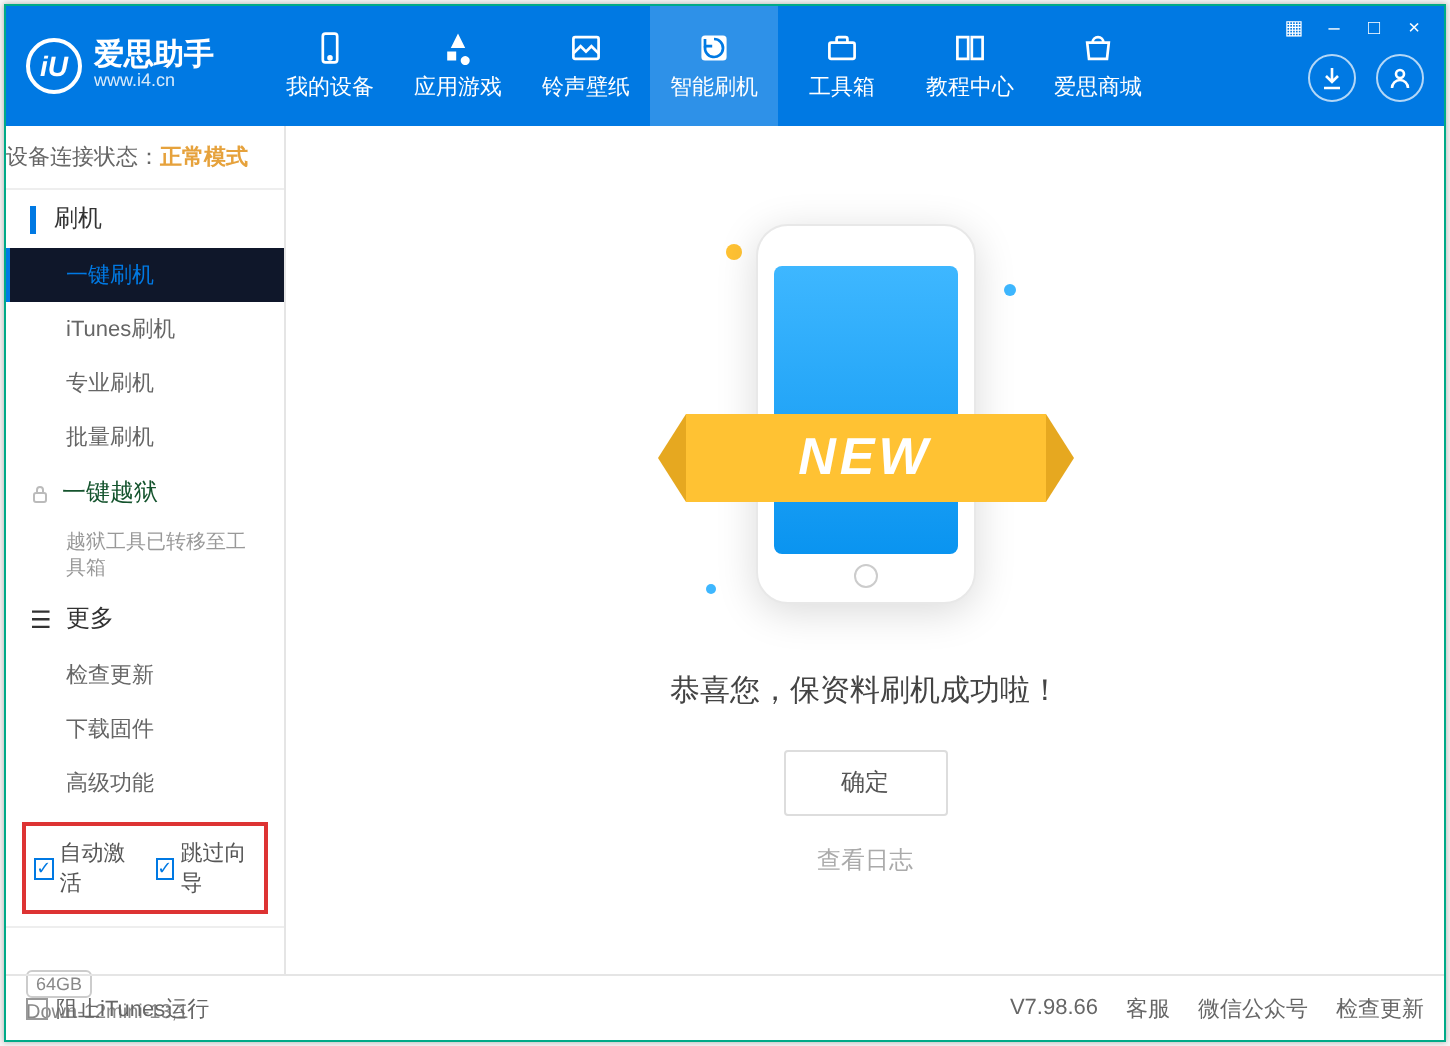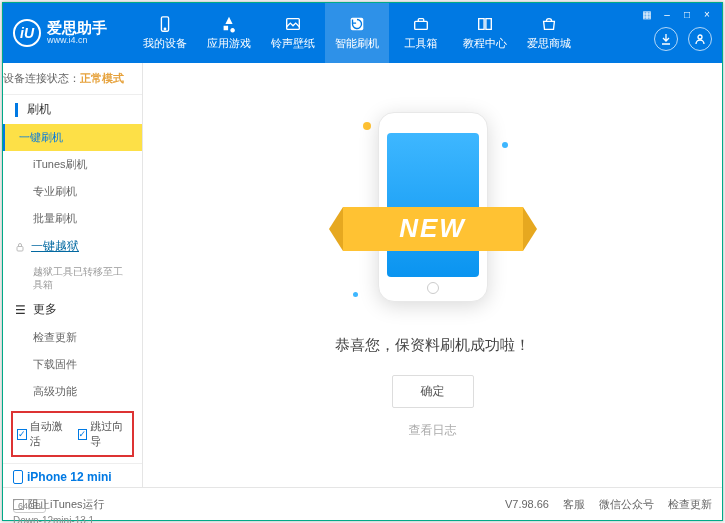--- a/index.html
+++ b/index.html
@@ -19,23 +19,23 @@
 .tc-btn { width: 14px; height: 14px; display: flex; align-items: center; justify-content: center; cursor: pointer; }
 .title-right { position: absolute; right: 10px; top: 24px; display: flex; gap: 10px; }
 .circle-btn { width: 24px; height: 24px; border: 1.5px solid rgba(255,255,255,0.7); border-radius: 50%; display: flex; align-items: center; justify-content: center; cursor: pointer; }
 .content { flex: 1; display: flex; min-height: 0; }
 .sidebar { width: 140px; border-right: 1px solid #e5e5e5; display: flex; flex-direction: column; font-size: 12px; color: #555; }
 .conn-status { padding: 8px 0; border-bottom: 1px solid #eee; font-size: 11px; color: #666; }
 .conn-normal { color: #e6a23c; font-weight: bold; }
 .side-head { display: flex; align-items: center; gap: 6px; padding: 6px 12px; color: #333; font-size: 12px; cursor: pointer; }
 .side-head .bar { width: 3px; height: 14px; background: #0079e3; margin-right: 3px; }
 .side-item { padding: 6px 10px 6px 30px; cursor: pointer; color: #666; font-size: 11px; }
-.side-item.active { background: #fde047; color: #0079e3; border-left: 2px solid #0079e3; padding-left: 14px; }
+.side-item.active { background: #0f172a; color: #0079e3; border-left: 2px solid #0079e3; padding-left: 28px; }
 .side-note { padding: 4px 10px 4px 30px; color: #999; font-size: 10px; line-height: 1.3; }
-.side-head.gray { color: #0369a1; text-decoration: underline; }
+.side-head.gray { color: #14532d; }
 .lock-icon { width: 10px; height: 10px; }
 .list-icon { display: inline-block; width: 12px; }
 .checkbox-area { border: 2px solid #d33; margin: 6px 8px; padding: 6px 4px; display: flex; gap: 10px; font-size: 11px; }
 .cb-wrap { display: flex; align-items: center; gap: 3px; color: #555; cursor: pointer; }
 .cb-box { width: 11px; height: 11px; border: 1px solid #0079e3; display: flex; align-items: center; justify-content: center; color: #0079e3; font-size: 9px; line-height: 1; }
 .device-block { padding: 6px 10px; border-top: 1px solid #eee; }
 .device-name { color: #0079e3; font-size: 12px; font-weight: bold; display: flex; align-items: center; gap: 4px; }
 .device-badge { display: inline-block; border: 1px solid #ccc; border-radius: 3px; padding: 1px 4px; font-size: 9px; color: #888; margin-top: 15px; }
 .device-sub { font-size: 10px; color: #888; margin-top: 2px; }
 .main { flex: 1; display: flex; flex-direction: column; align-items: center; justify-content: center; position: relative; }
@@ -180,24 +180,20 @@
           <span class="cb-box">✓</span>
           <span>自动激活</span>
         </label>
         <label class="cb-wrap">
           <span class="cb-box">✓</span>
           <span>跳过向导</span>
         </label>
       </div>
 
       <div class="device-block">
-        <div class="device-name">
-          <span class="phone-mini"></span>
-          <span>iPhone 12 mini</span>
-        </div>
         <span class="device-badge">64GB</span>
         <div class="device-sub">Down-12mini-13,1</div>
       </div>
     </div>
 
     <div class="main">
       <div class="phone-illus">
         <div class="dots" style="top:10px;left:10px"></div>
         <div class="dots" style="top:30px;right:5px;width:6px;height:6px;background:#3eb7ff"></div>
         <div class="dots" style="bottom:15px;left:0;width:5px;height:5px;background:#3eb7ff"></div>

